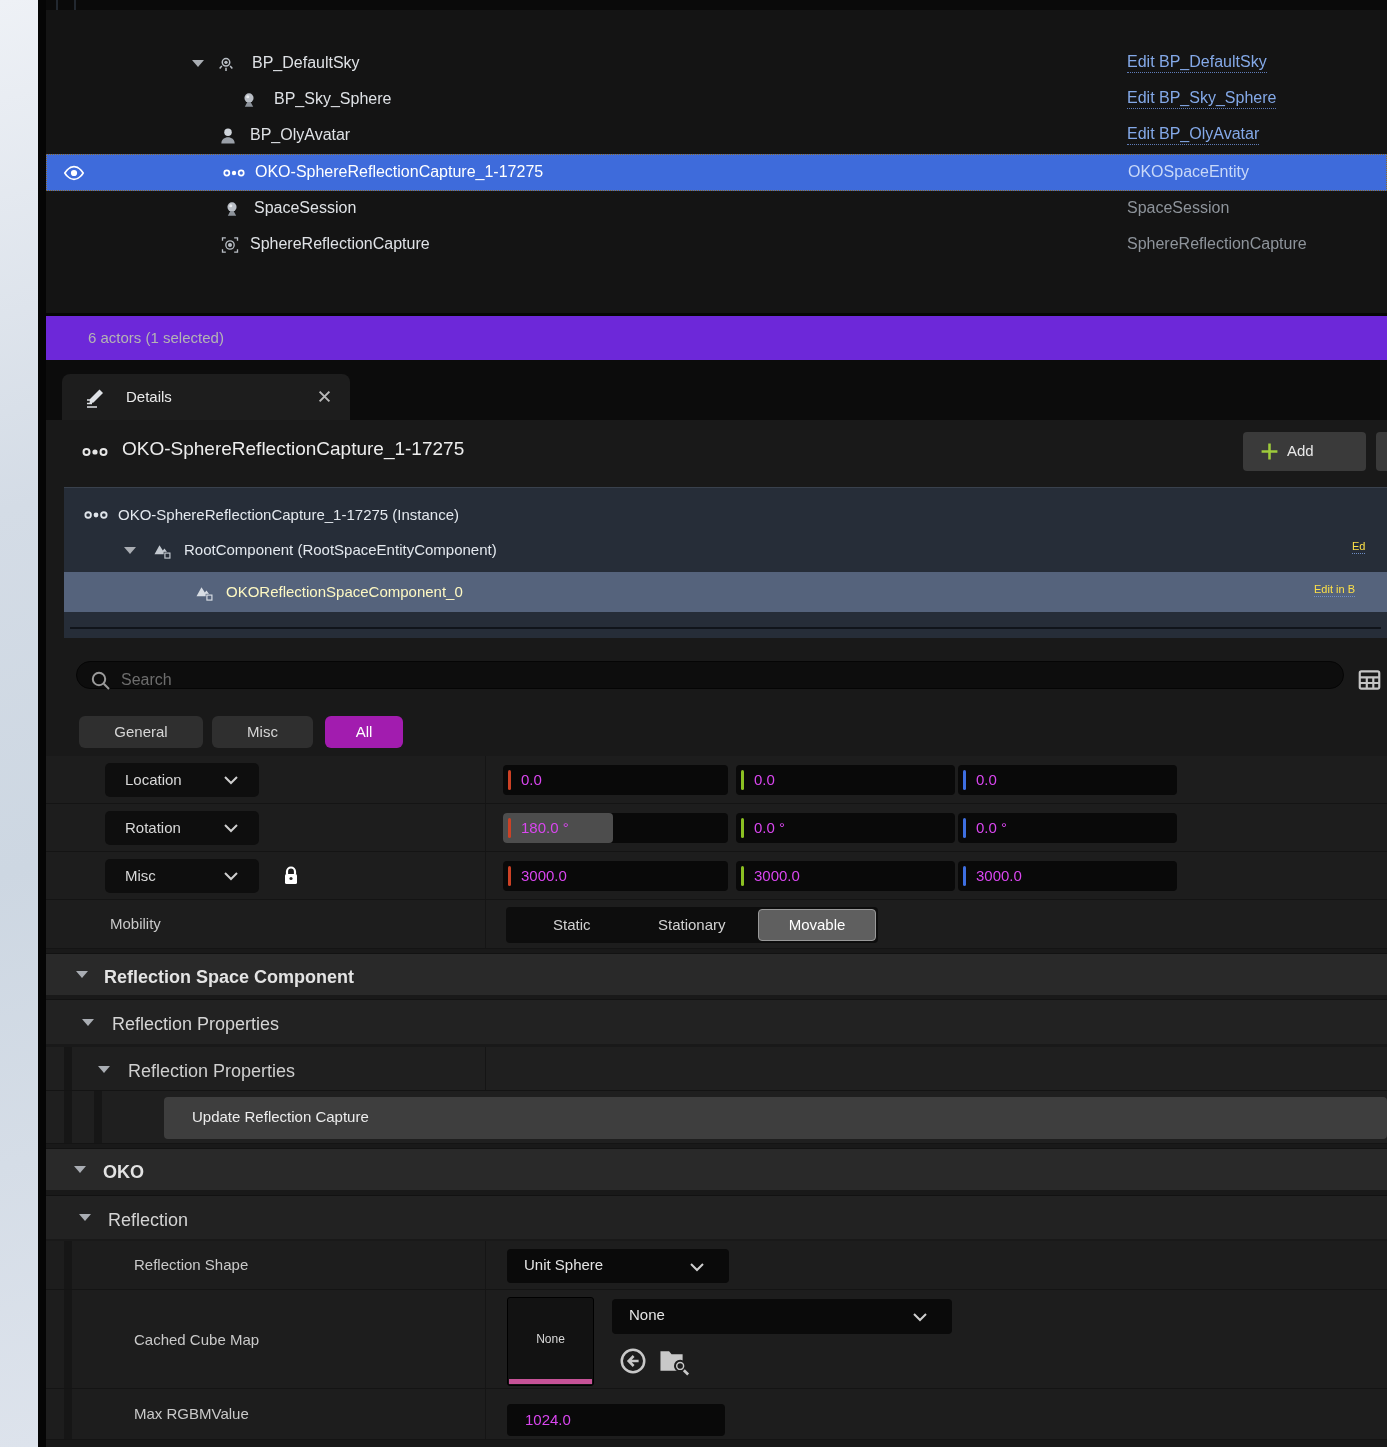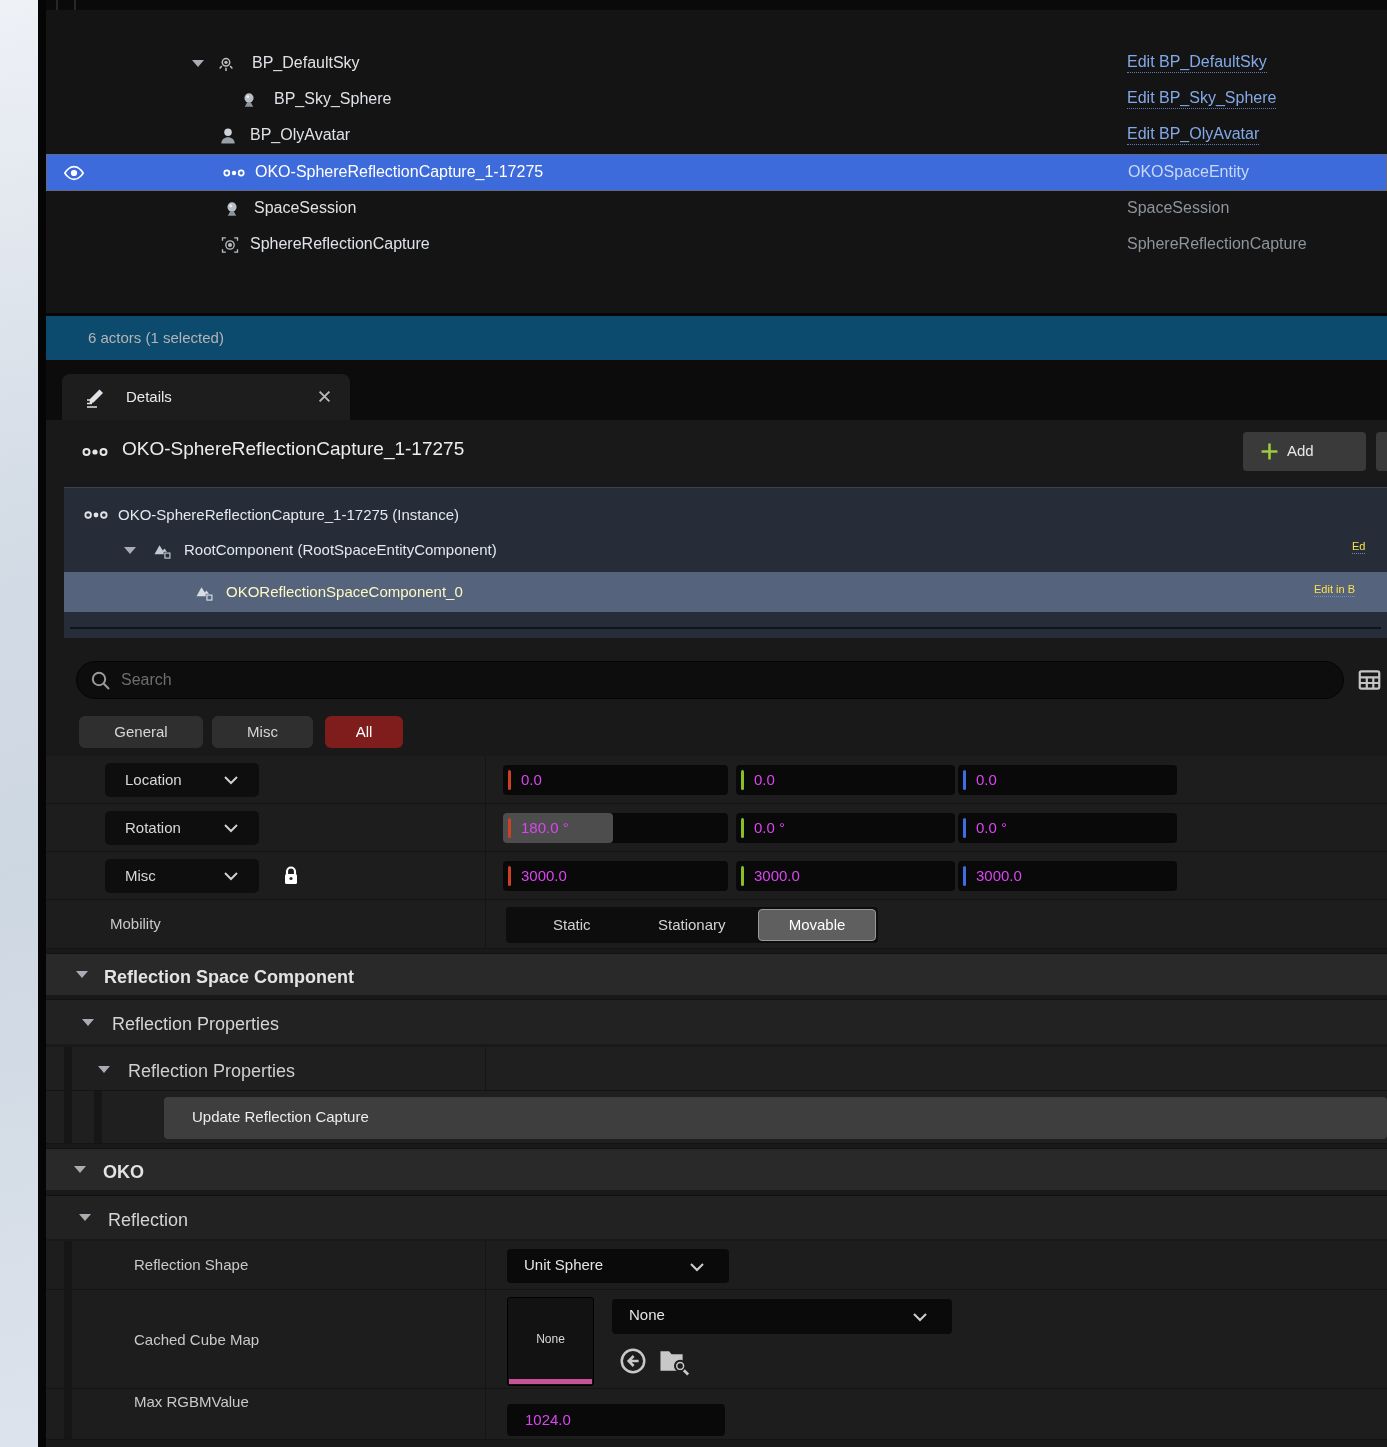--- a/index.html
+++ b/index.html
@@ -21,21 +21,21 @@
   .ol-row.level{background:#2d333e;}
   .ol-row.selected{background:#3e6bdb;box-sizing:border-box;border:1px dotted #8a6a28;height:37px;}
   .ol-label{font-size:16px;color:#dfe2e6;top:8px;}
   .ol-label.sel{color:#ffffff;}
   .ol-type{font-size:16px;color:#8e949b;left:1081px;top:8px;}
   .ol-type.sel{color:#c8d8f8;}
   .ol-link{font-size:16px;color:#84a9e8;left:1081px;top:7px;border-bottom:1px dotted #5f7cb8;padding-bottom:1px;text-align:right;}
   .tri{width:0;height:0;border-left:6px solid transparent;border-right:6px solid transparent;
        border-top:7px solid #a9adb3;}
   .ol-divider{left:0;top:313px;width:1341px;height:3px;background:#060606;}
-  .status-bar{left:0;top:316px;width:1341px;height:44px;background:#0c4a6e;}
+  .status-bar{left:0;top:316px;width:1341px;height:44px;background:#6d28d9;}
   .status-text{left:42px;top:13px;font-size:15px;color:#b4b4b4;}
   .below-status{left:0;top:360px;width:1341px;height:8px;background:#0c0c0c;}
 
   
   .tabbar{left:46px;top:368px;width:1341px;height:52px;background:#0c0c0c;}
   .tab{left:16px;top:6px;width:288px;height:46px;background:#1d1d1d;border-radius:8px 8px 0 0;}
   .tab-label{left:64px;top:14px;font-size:15px;color:#e9e9e9;}
   .details-body{left:46px;top:420px;width:1341px;height:1027px;background:#191919;}
 
   
@@ -46,26 +46,26 @@
 
   
   .comp-panel{left:18px;top:67px;width:1323px;height:150px;background:#262d38;border-top:1px solid #39414d;}
   .comp-row{left:0;width:1323px;}
   .comp-text{font-size:15px;color:#e3e8ee;}
   .comp-row.selected{background:#55637c;}
   .comp-link{font-size:11px;color:#fde047;border-bottom:1px dotted #6e8cc4;padding-bottom:1px;}
   .comp-divider{left:6px;top:139px;width:1311px;height:2px;background:#10141a;}
 
   
-  .search-input{left:30px;top:241px;width:1268px;height:38px;background:#0d0d0d;border:1px solid #050505;
+  .search-input{left:30px;top:241px;width:1268px;height:28px;background:#0d0d0d;border:1px solid #050505;
       border-radius:19px;box-sizing:border-box;}
   .search-ph{left:70px;top:250px;font-size:16px;color:#6d6d6d;}
   .filter-btn{top:296px;height:32px;background:#2f2f2f;border-radius:6px;text-align:center;
       font-size:15px;color:#d6d6d6;line-height:32px;}
-  .filter-btn.active{background:#7f1d1d;color:#ffffff;}
+  .filter-btn.active{background:#a21caf;color:#ffffff;}
 
   
   .prop-row{left:0;width:1341px;background:#1d1d1d;border-bottom:1px solid #141414;box-sizing:border-box;}
   .col-div{width:1px;background:#151515;top:0;bottom:0;}
   .xf-btn{left:59px;top:7px;width:154px;height:34px;background:#0e0e0e;border-radius:5px;}
   .xf-btn-label{left:20px;top:8px;font-size:15px;color:#d8d8d8;}
   .field{height:30px;background:#090909;border-radius:4px;top:9px;}
   .field-bar{left:5px;top:5px;bottom:5px;width:3px;border-radius:2px;position:absolute;}
   .field-text{left:18px;top:6px;font-size:15px;color:#d946ef;position:absolute;}
   .dragfill{left:0;top:0;bottom:0;width:110px;background:#4d4d4d;border-radius:4px;position:absolute;}
@@ -419,20 +419,20 @@
           <path d="M2 4 H9 L11 6.5 H20 V20 H2 Z" fill="#c8c8c8"></path>
           <circle cx="18" cy="16" r="4.2" fill="#c8c8c8" stroke="#1d1d1d" stroke-width="1.6"></circle>
           <circle cx="18" cy="16" r="2.2" fill="#1d1d1d"></circle>
           <path d="M21 19.5 L24.5 23" stroke="#c8c8c8" stroke-width="2.2"></path>
         </svg>
     </div>
 
     <div class="abs prop-row" style="top:969px;height:51px">
       <div class="rail" style="left:18px"></div>
       <div class="abs col-div" style="left:439px"></div>
-      <div class="abs prop-label nw" style="left:88px;top:4px">Max RGBMValue</div>
+      <div class="abs prop-label nw" style="left:88px;top:16px">Max RGBMValue</div>
       <div class="abs field" style="left:461px;top:15px;width:218px;height:32px">
         <div class="field-text nw" style="top:7px">1024.0</div>
       </div>
     </div>
 
   </div>
 </div>
 
 </body></html>

